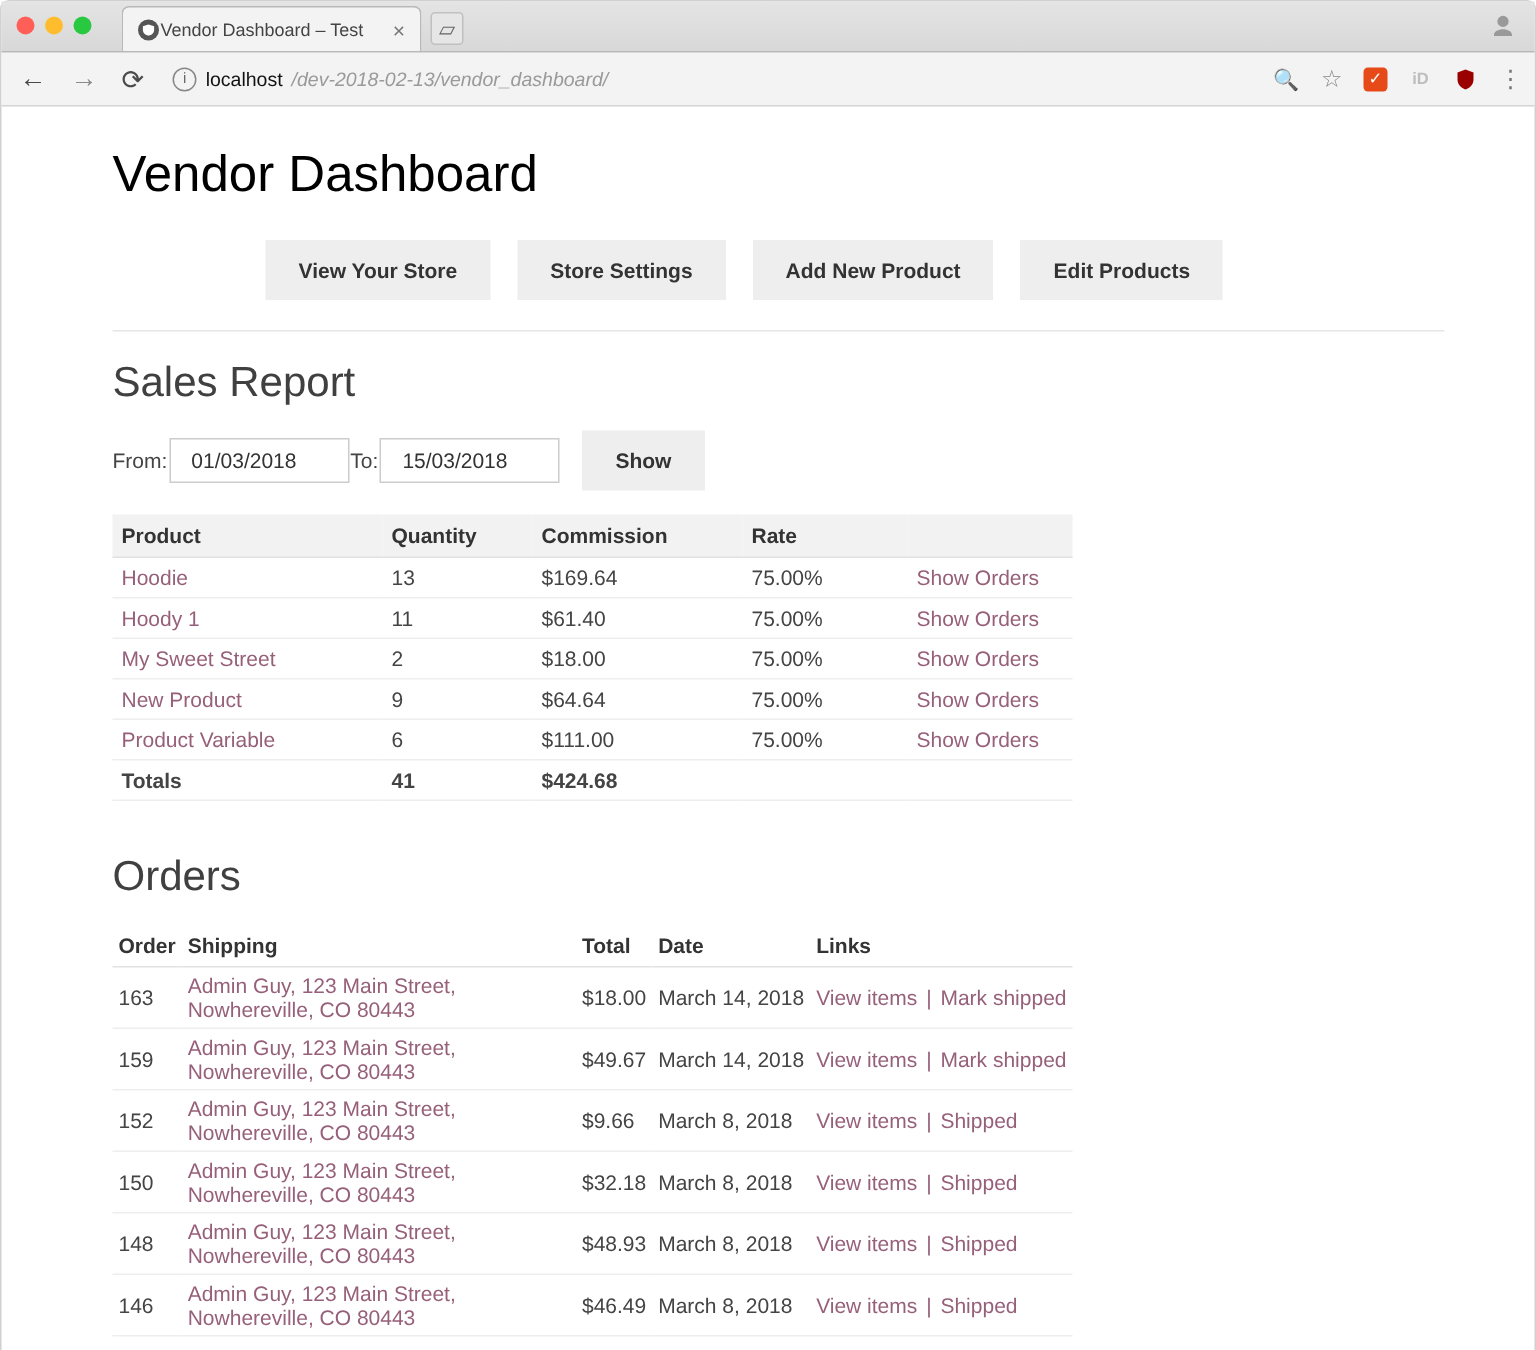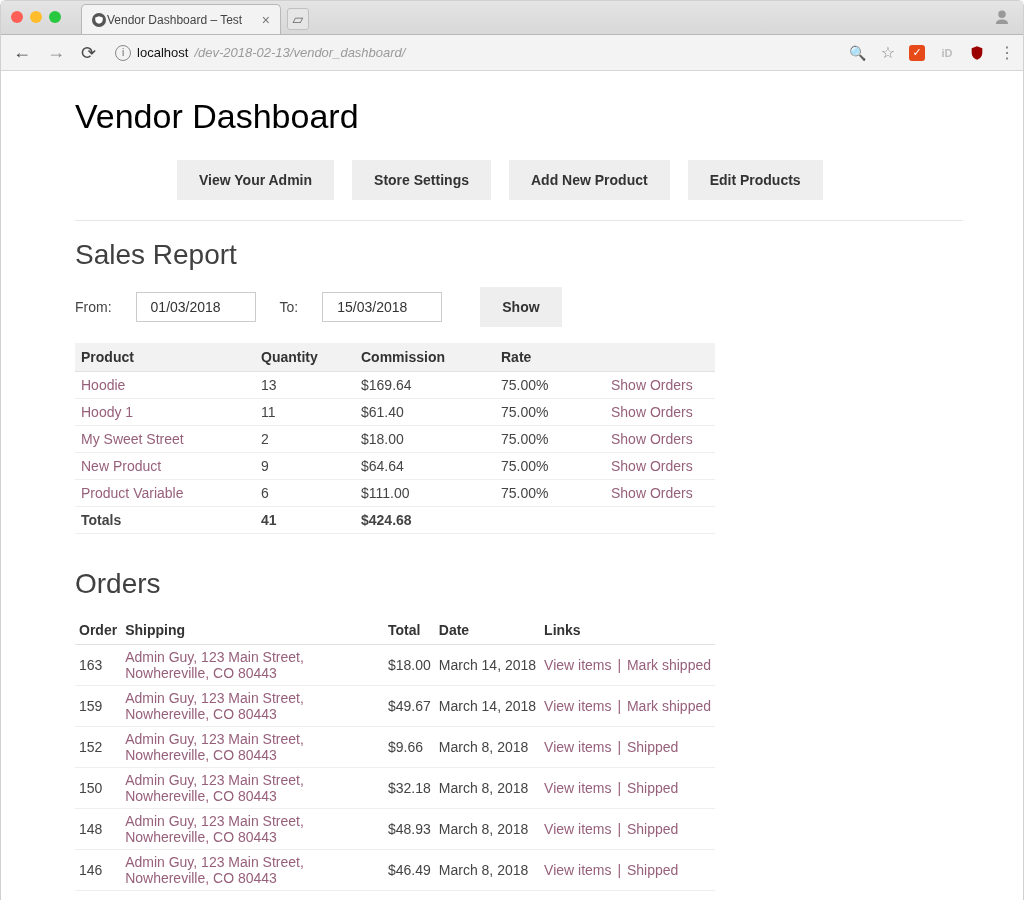--- a/index.html
+++ b/index.html
@@ -29,21 +29,21 @@
   .ext.id{color:#bdbdbd; font-weight:600;}
   .ext.shield{color:#9b0000;}
   .kebab{ font-size:16px; color:#777; }
 
   
   .page { padding: 26px 60px 40px 74px; color:#3b3b3b; }
   h1.page-title{ font-size:34px; font-weight:400; color:#000000; margin-bottom:18px;}
   .btnrow{ display:flex; gap:18px; padding:6px 0 20px 102px; border-bottom:1px solid #e6e6e6; margin-bottom:18px;}
   .btn{ background:#eee; border:none; padding:12px 22px; font-size:14px; font-weight:600; color:#333; cursor:pointer;}
   h2.section{ font-size:28px; font-weight:400; color:#404040; margin:4px 0 16px 0;}
-  .filter{ display:flex; align-items:center; gap:24px; font-size:14px; margin-bottom:16px;}
+  .filter{ display:flex; align-items:center; gap:1px; font-size:14px; margin-bottom:16px;}
   .filter label{ color:#444;}
   .filter input{ height:30px; width:120px; border:1px solid #ccc; padding:0 14px; font-size:14px; color:#333;}
   .filter .show{ margin-left:14px; }
 
   table.data{ width:640px; border-collapse:collapse; font-size:14px; }
   table.data th{ text-align:left; background:#f2f2f2; padding:6px 6px; font-weight:600; color:#333; border-bottom:1px solid #e2e2e2;}
   table.data td{ padding:5px 6px; border-bottom:1px solid #eee; color:#444;}
   table.data a, .plink{ color:#97607a; text-decoration:none;}
   .totals td{ font-weight:600;}
 
@@ -99,21 +99,21 @@
           </svg>
       </span>
       <span class="kebab">⋮</span>
     </div>
   </div>
 
   <div class="page">
     <h1 class="page-title">Vendor Dashboard</h1>
 
     <div class="btnrow">
-      <button class="btn">View Your Admin</button>
+      <button class="btn">View Your Store</button>
       <button class="btn">Store Settings</button>
       <button class="btn">Add New Product</button>
       <button class="btn">Edit Products</button>
     </div>
 
     <h2 class="section">Sales Report</h2>
 
     <div class="filter">
       <label>From:</label>
       <input type="text" value="01/03/2018" style="">

